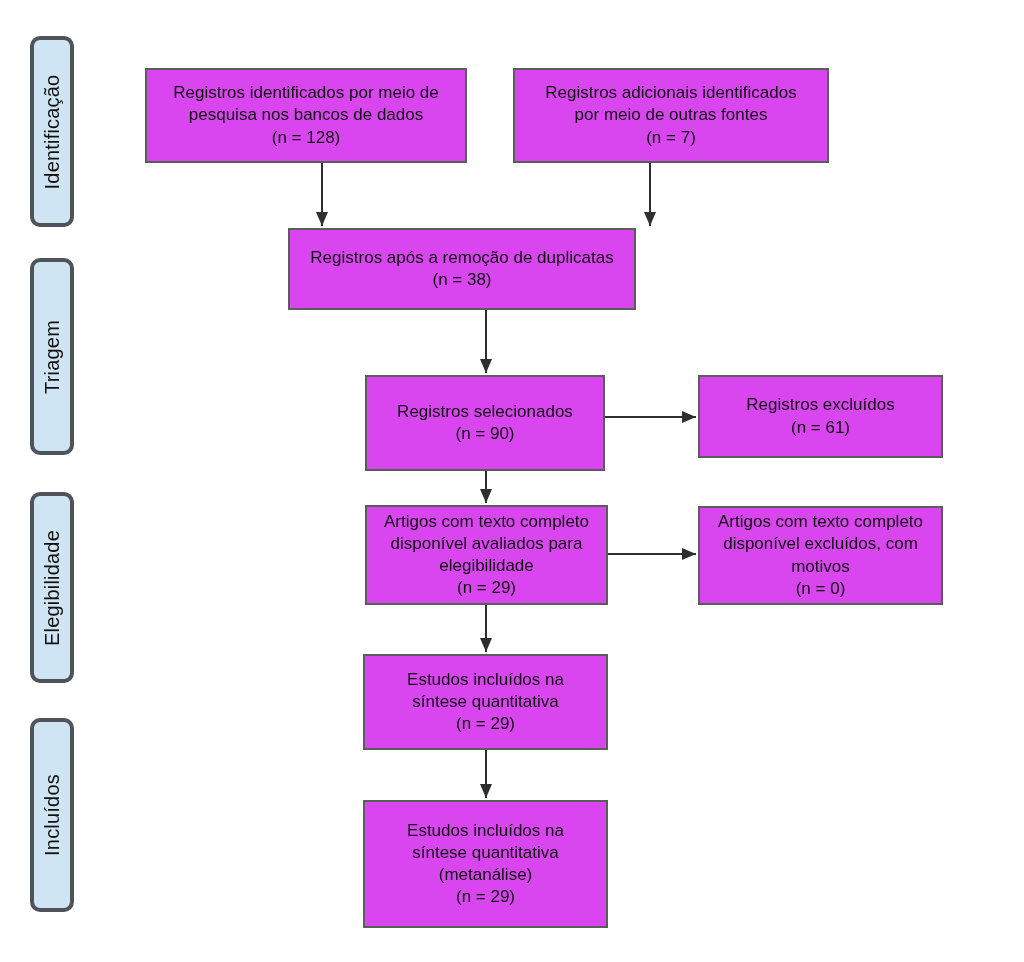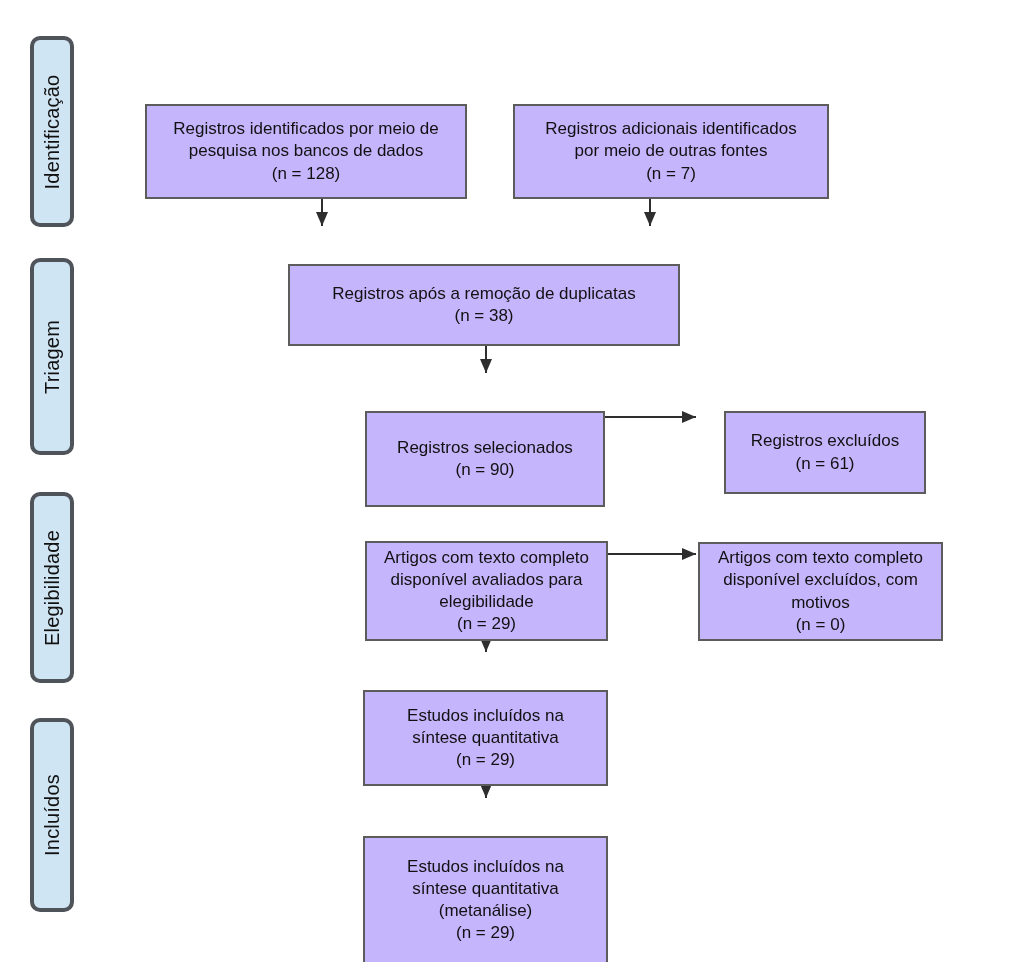--- a/index.html
+++ b/index.html
@@ -32,30 +32,29 @@
     transform: translate(-50%, -50%) rotate(-90deg);
     white-space: nowrap;
     font-size: 20px;
     color: var(--text-color, #111111);
     letter-spacing: 0.2px;
   }
   
   .fbox {
     position: absolute;
     box-sizing: border-box;
-    background: #c4b5fd;
+    background: #d946ef;
     border: 2px solid var(--box-border, #5c5c5c);
     display: flex;
     align-items: center;
     justify-content: center;
     text-align: center;
     color: var(--text-color, #111111);
     font-size: 17px;
     line-height: 1.3;
-    margin-top: 36px;
   }
   .fbox span {
     white-space: pre-line;
     display: block;
     width: 100%;
   }
   
   svg.arrows {
     position: absolute;
     top: 0;
@@ -111,31 +110,31 @@
 pesquisa nos bancos de dados
 (n = 128)</span>
   </div>
 
   <div class="fbox" style="left:513px;top:68px;width:316px;height:95px">
     <span>Registros adicionais identificados
 por meio de outras fontes
 (n = 7)</span>
   </div>
 
-  <div class="fbox" style="left:288px;top:228px;width:392px;height:82px">
+  <div class="fbox" style="left:288px;top:228px;width:348px;height:82px">
     <span>Registros após a remoção de duplicatas
 (n = 38)</span>
   </div>
 
   <div class="fbox" style="left:365px;top:375px;width:240px;height:96px">
     <span>Registros selecionados
 (n = 90)</span>
   </div>
 
-  <div class="fbox" style="left:724px;top:375px;width:202px;height:83px">
+  <div class="fbox" style="left:698px;top:375px;width:245px;height:83px">
     <span>Registros excluídos
 (n = 61)</span>
   </div>
 
   <div class="fbox" style="left:365px;top:505px;width:243px;height:100px">
     <span>Artigos com texto completo
 disponível avaliados para
 elegibilidade
 (n = 29)</span>
   </div>

